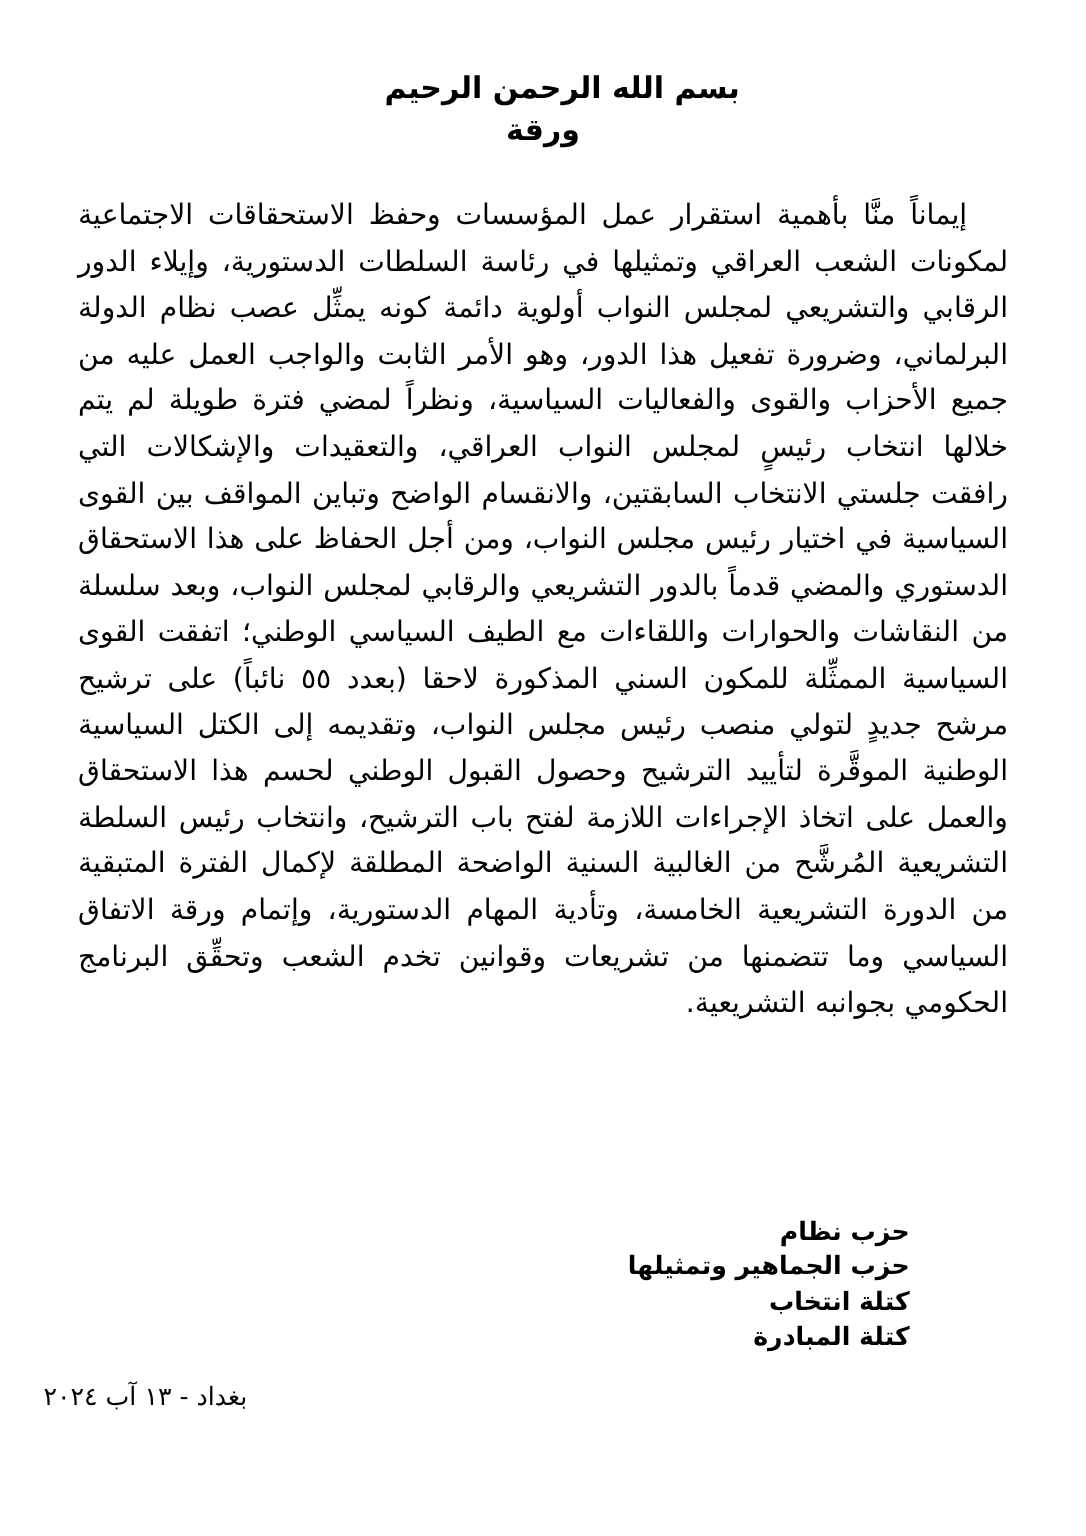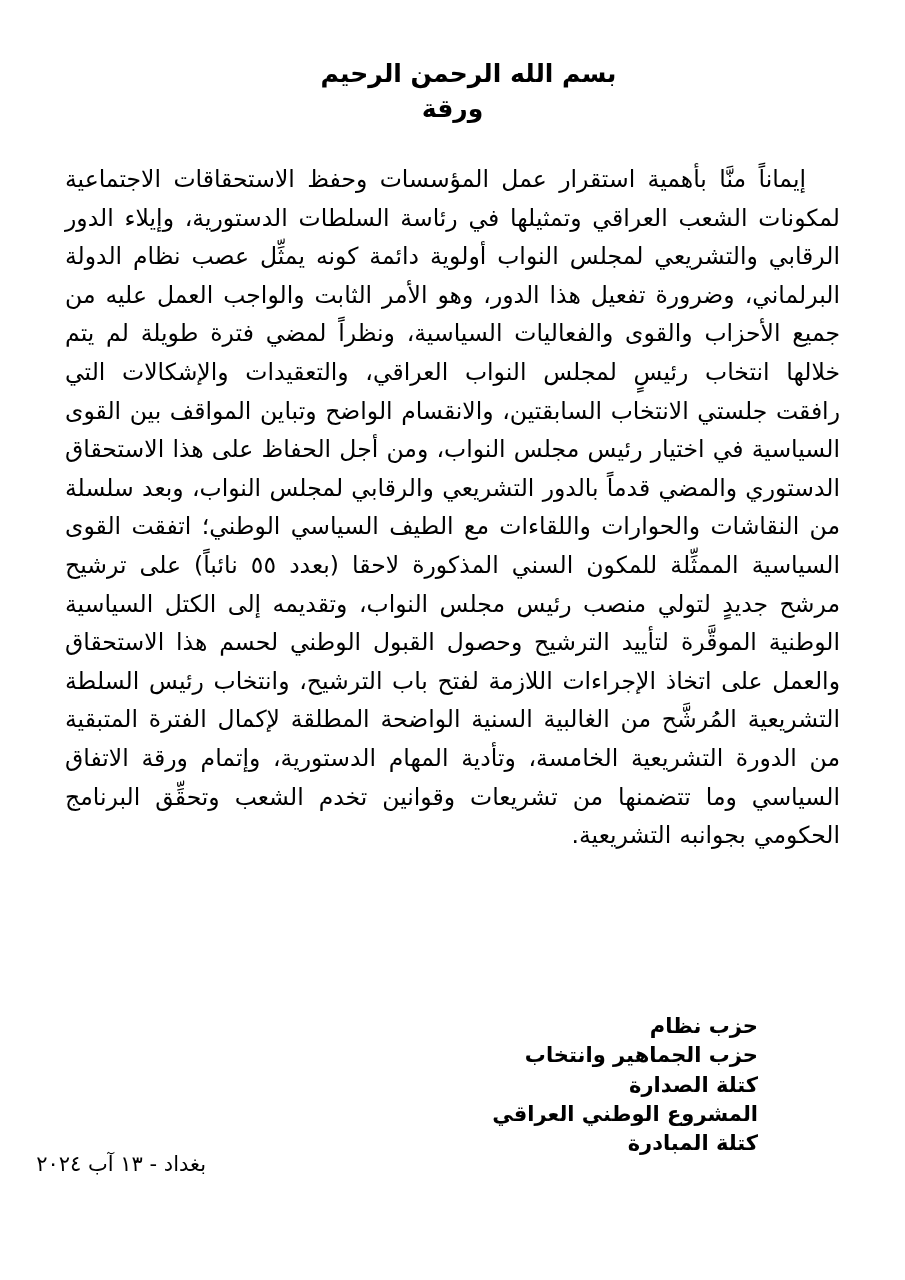--- a/index.html
+++ b/index.html
@@ -106,23 +106,22 @@
     <div class="basmala">بسم الله الرحمن الرحيم</div>
     <div class="doc-kind">ورقة</div>
   </div>
 
   <div class="body-block">
     <p>إيماناً منَّا بأهمية استقرار عمل المؤسسات وحفظ الاستحقاقات الاجتماعية لمكونات الشعب العراقي وتمثيلها في رئاسة السلطات الدستورية، وإيلاء الدور الرقابي والتشريعي لمجلس النواب أولوية دائمة كونه يمثِّل عصب نظام الدولة البرلماني، وضرورة تفعيل هذا الدور، وهو الأمر الثابت والواجب العمل عليه من جميع الأحزاب والقوى والفعاليات السياسية، ونظراً لمضي فترة طويلة لم يتم خلالها انتخاب رئيسٍ لمجلس النواب العراقي، والتعقيدات والإشكالات التي رافقت جلستي الانتخاب السابقتين، والانقسام الواضح وتباين المواقف بين القوى السياسية في اختيار رئيس مجلس النواب، ومن أجل الحفاظ على هذا الاستحقاق الدستوري والمضي قدماً بالدور التشريعي والرقابي لمجلس النواب، وبعد سلسلة من النقاشات والحوارات واللقاءات مع الطيف السياسي الوطني؛ اتفقت القوى السياسية الممثِّلة للمكون السني المذكورة لاحقا (بعدد ٥٥ نائباً) على ترشيح مرشح جديدٍ لتولي منصب رئيس مجلس النواب، وتقديمه إلى الكتل السياسية الوطنية الموقَّرة لتأييد الترشيح وحصول القبول الوطني لحسم هذا الاستحقاق والعمل على اتخاذ الإجراءات اللازمة لفتح باب الترشيح، وانتخاب رئيس السلطة التشريعية المُرشَّح من الغالبية السنية الواضحة المطلقة لإكمال الفترة المتبقية من الدورة التشريعية الخامسة، وتأدية المهام الدستورية، وإتمام ورقة الاتفاق السياسي وما تتضمنها من تشريعات وقوانين تخدم الشعب وتحقِّق البرنامج الحكومي بجوانبه التشريعية.</p>
   </div>
 
   <div class="signatures">
     <div class="sig-line">حزب نظام</div>
-    <div class="sig-line">حزب الجماهير وانتخاب</div>
-    <div class="sig-line">كتلة الصدارة</div>
-    <div class="sig-line">المشروع الوطني العراقي</div>
+    <div class="sig-line">حزب الجماهير وتمثيلها</div>
+    <div class="sig-line">كتلة انتخاب</div>
     <div class="sig-line">كتلة المبادرة</div>
   </div>
 
   <div class="dateline">
     <span class="date-text">بغداد - ١٣ آب ٢٠٢٤</span>
   </div>
 
 </div>
 
 </body></html>

